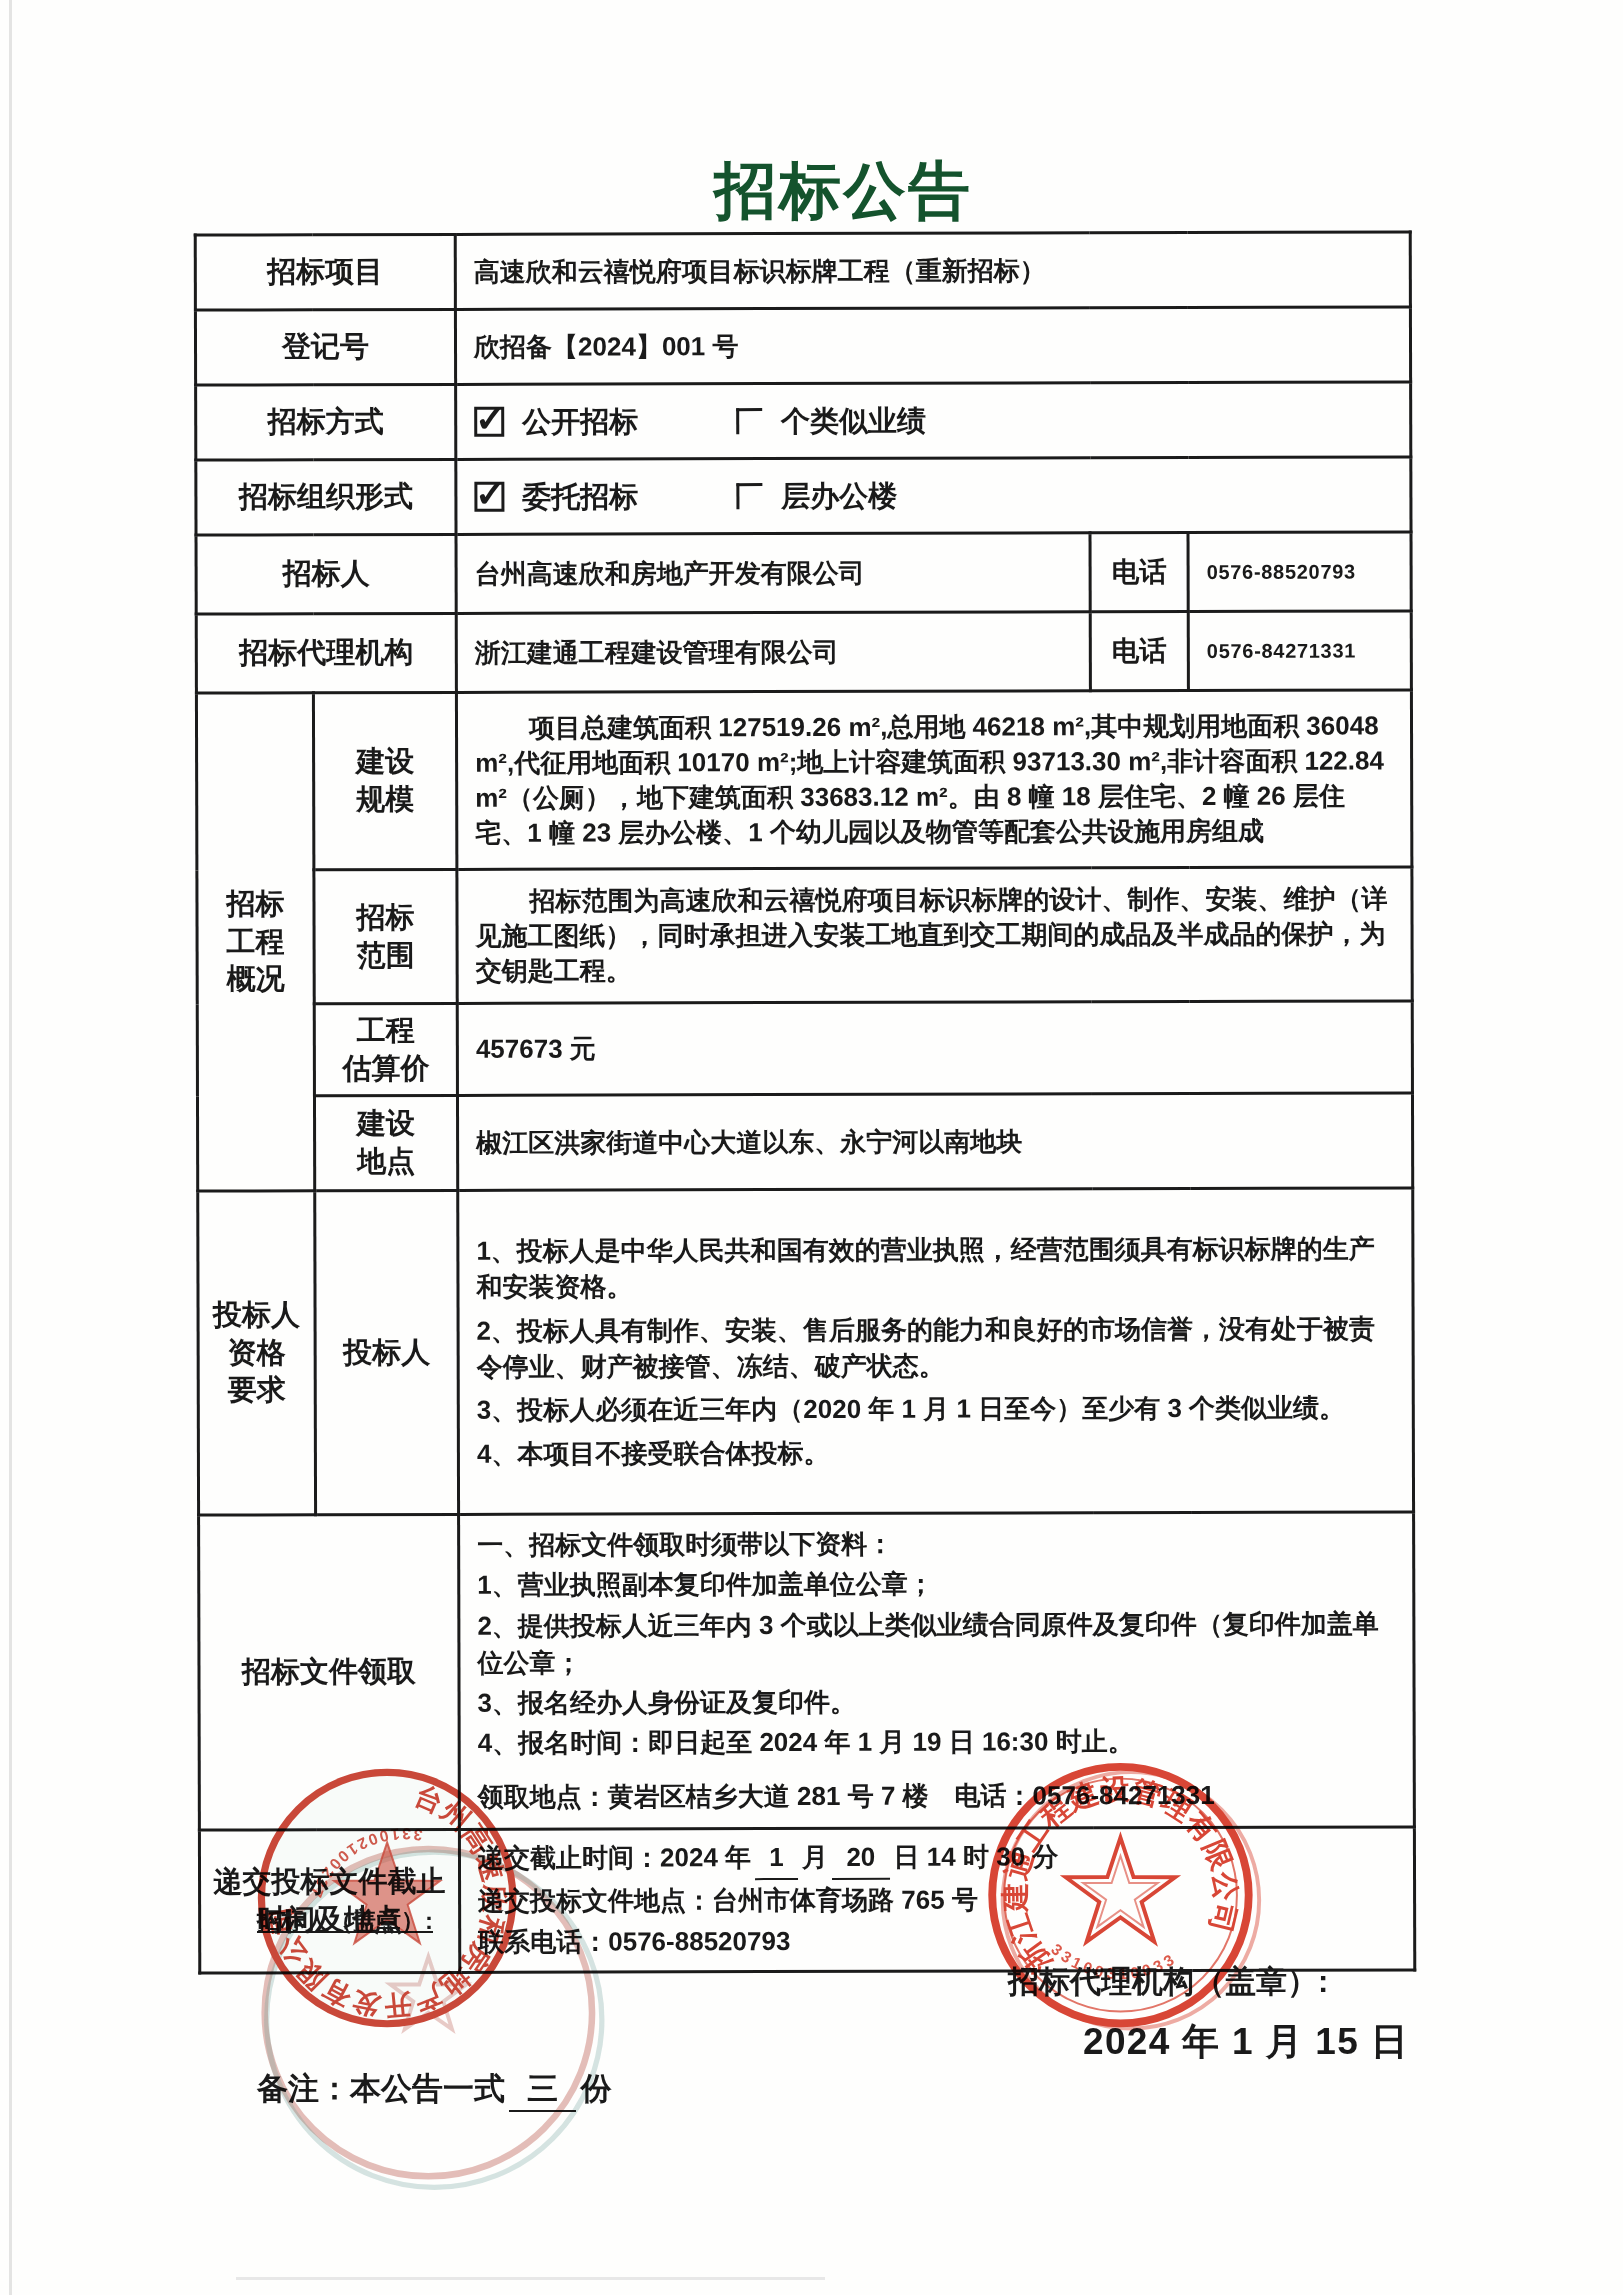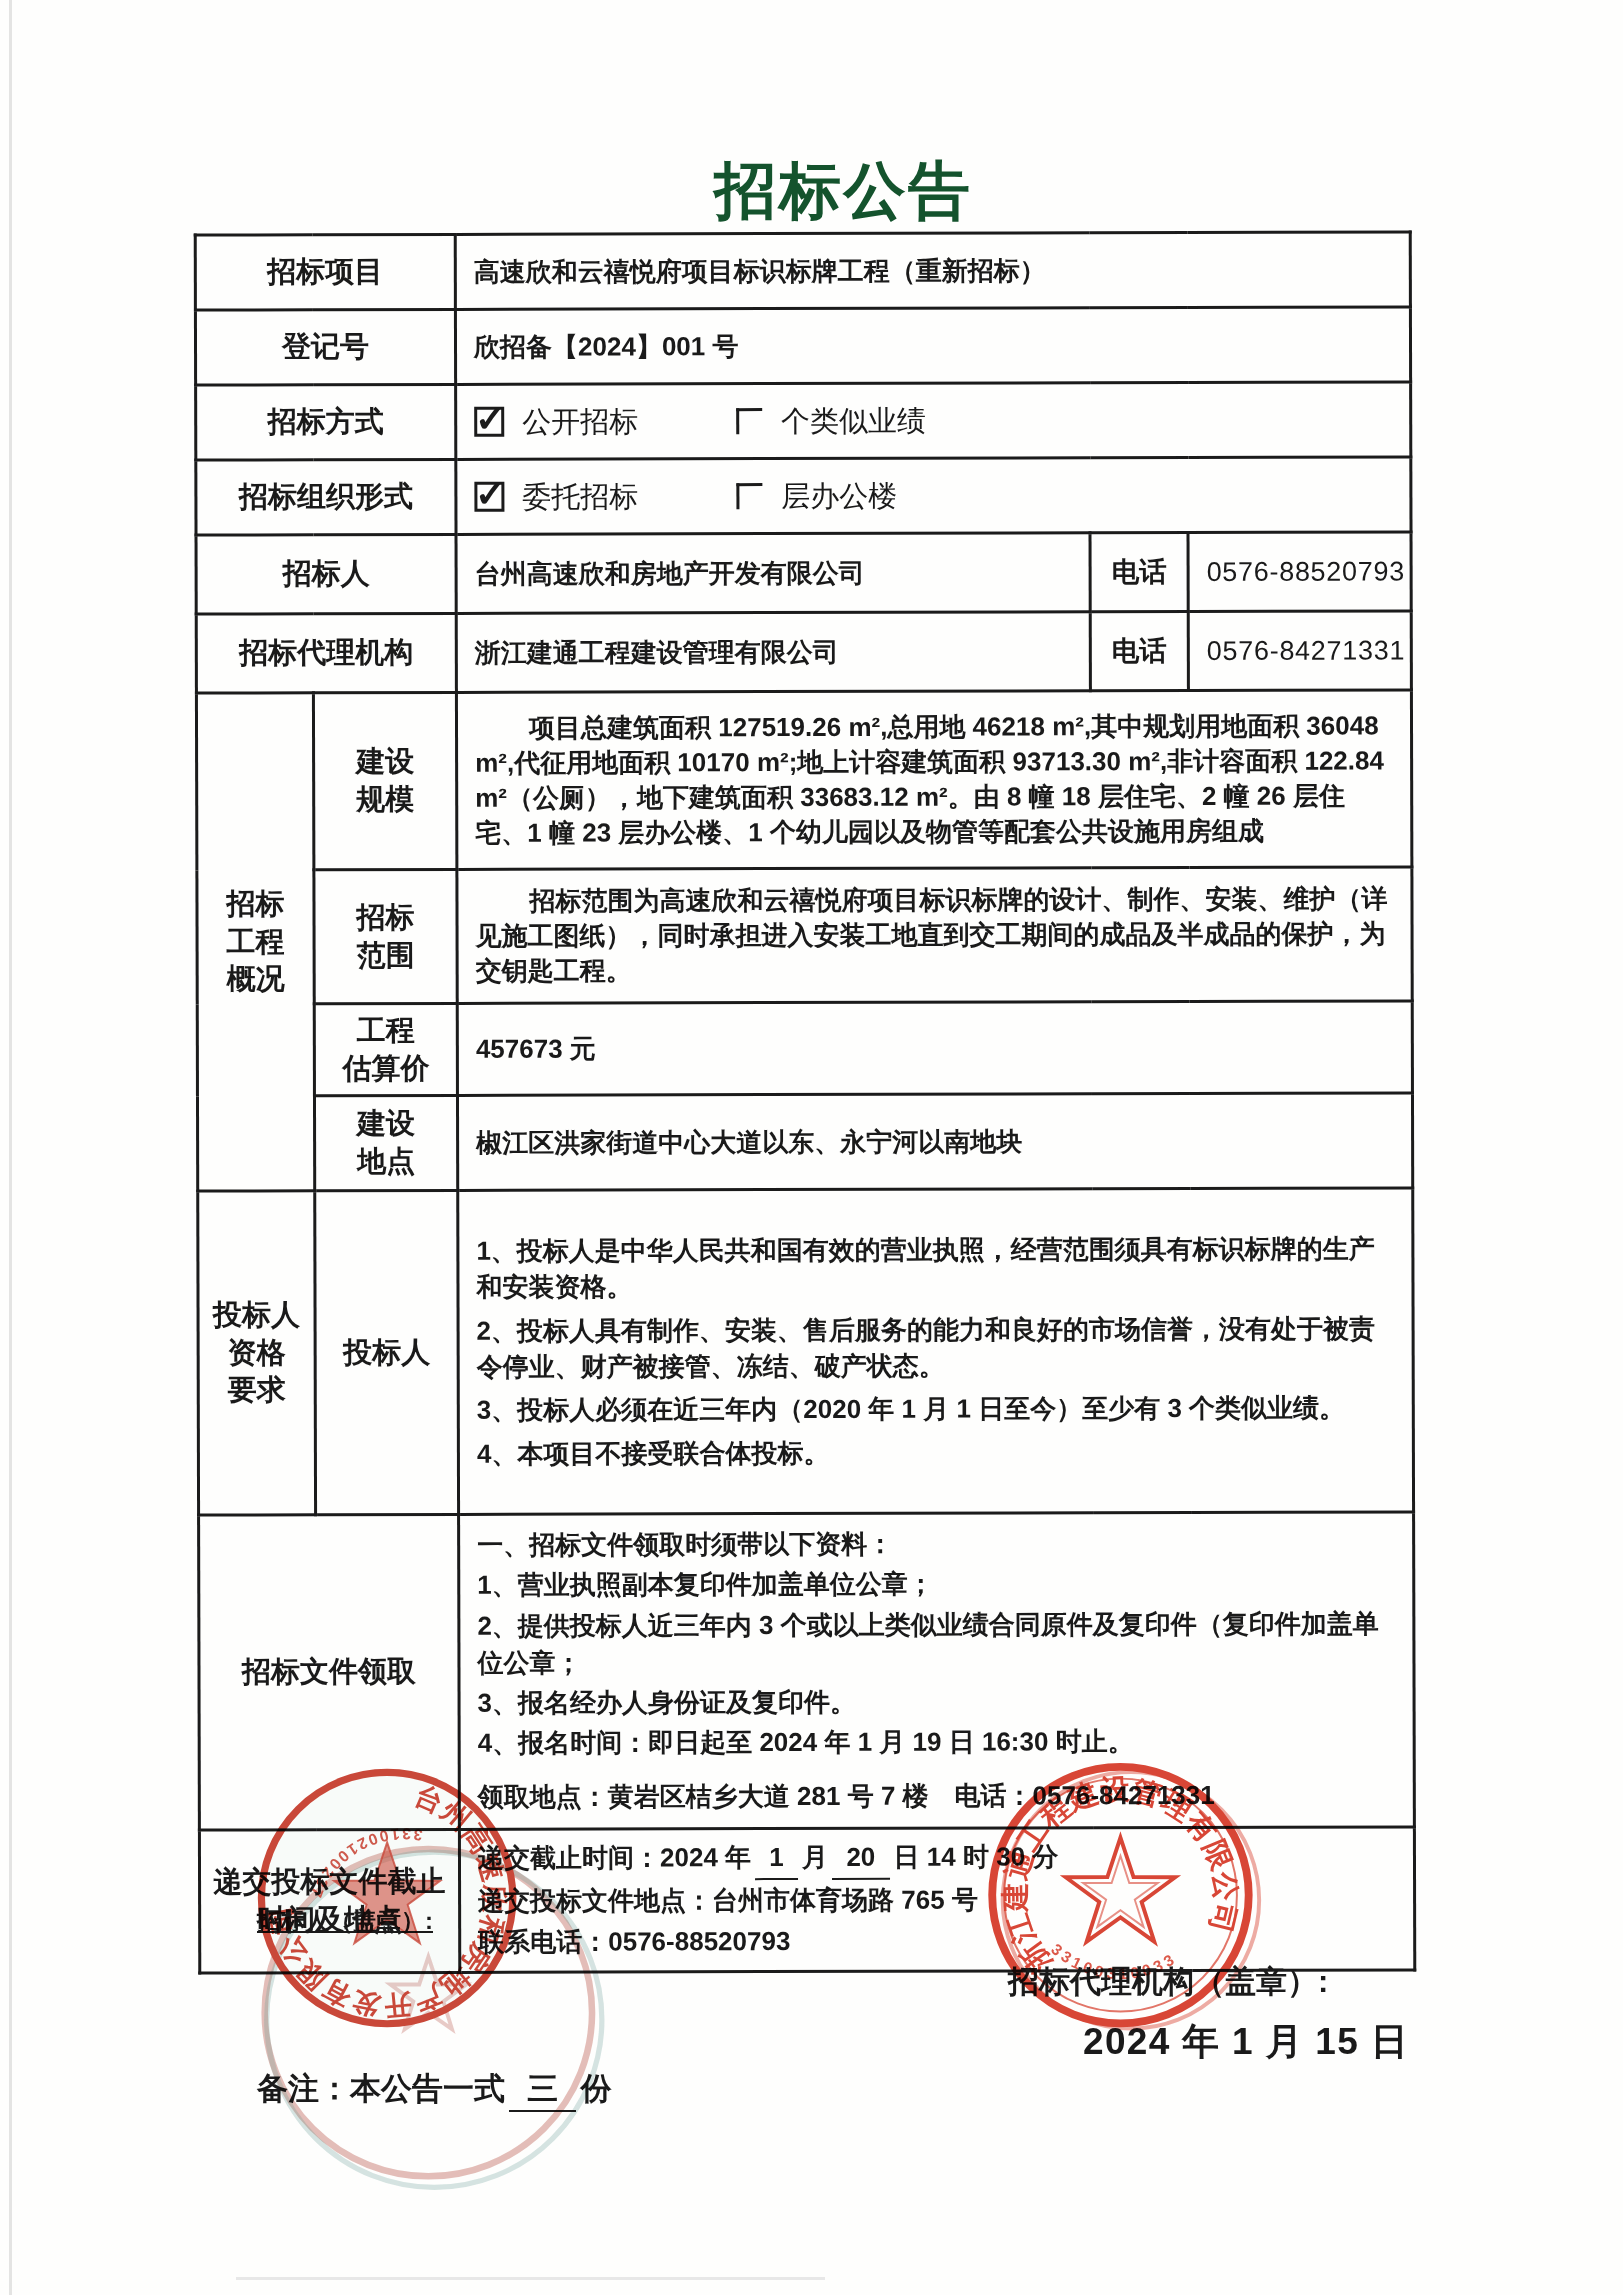--- a/index.html
+++ b/index.html
@@ -11,30 +11,30 @@
 
   .doc-title{position:absolute;top:149px;left:0;width:1623px;text-align:center;
              font-size:62px;font-weight:700;letter-spacing:2.6px;color:#14532d;padding-left:32px;}
 
   table.main{position:absolute;left:196px;top:232px;width:1214px;border-collapse:collapse;
              table-layout:fixed;transform:rotate(-0.15deg);}
   table.main td{border:3.3px solid #1b1b1b;vertical-align:middle;}
   td.lab{text-align:center;font-weight:700;font-size:29px;line-height:1.3;white-space:pre-line;padding:2.6px;}
   td.con{padding:7.9px 17px;font-weight:700;font-size:26px;line-height:35px;text-align:left;}
   td.tel{text-align:center;font-weight:700;font-size:27.5px;margin-top:28px;}
-  td.num{font-weight:400;font-size:27px;padding-left:17px;letter-spacing:0.7px;}
+  td.num{font-weight:700;font-size:20px;padding-left:17px;letter-spacing:0.7px;}
   .para{text-indent:54px;}
   .cbrow{display:flex;align-items:center;}
   .cbx{display:inline-block;width:23.6px;height:23.6px;border:3.3px solid #1b1b1b;position:relative;
        margin-right:18.3px;flex:none;}
   .cbx.checked::after{content:"✓";position:absolute;left:-2.6px;top:-10.5px;font-size:38px;
        font-weight:700;color:#1b1b1b;line-height:1;}
   .cbx.unchecked{border-right:none;border-bottom:none;}
   .gap2{margin-left:98px;}
-  .optlabel{font-weight:400;font-size:29px;}
+  .optlabel{font-weight:700;font-size:29px;}
   .qitem{margin:7.9px 0;line-height:36px;}
   .dline{margin:3.3px 0;line-height:37px;}
   .dline.last{margin-top:17px;}
   .sline{line-height:41px;}
   .ub{border-bottom:2.6px solid #1b1b1b;padding:0 14.4px;margin:0 3.9px;display:inline-block;}
 
   .sign-left{position:absolute;left:257px;top:1905px;font-size:24px;font-weight:700;text-decoration:underline;}
   .sign-right{position:absolute;left:1008px;top:1961px;font-size:31px;font-weight:700;}
   .sign-date{position:absolute;left:1083px;top:2017px;font-size:37px;font-weight:700;letter-spacing:1.3px;}
   .note{position:absolute;left:257px;top:2068px;font-size:31px;font-weight:700;font-family:Liberation Mono, monospace;}

